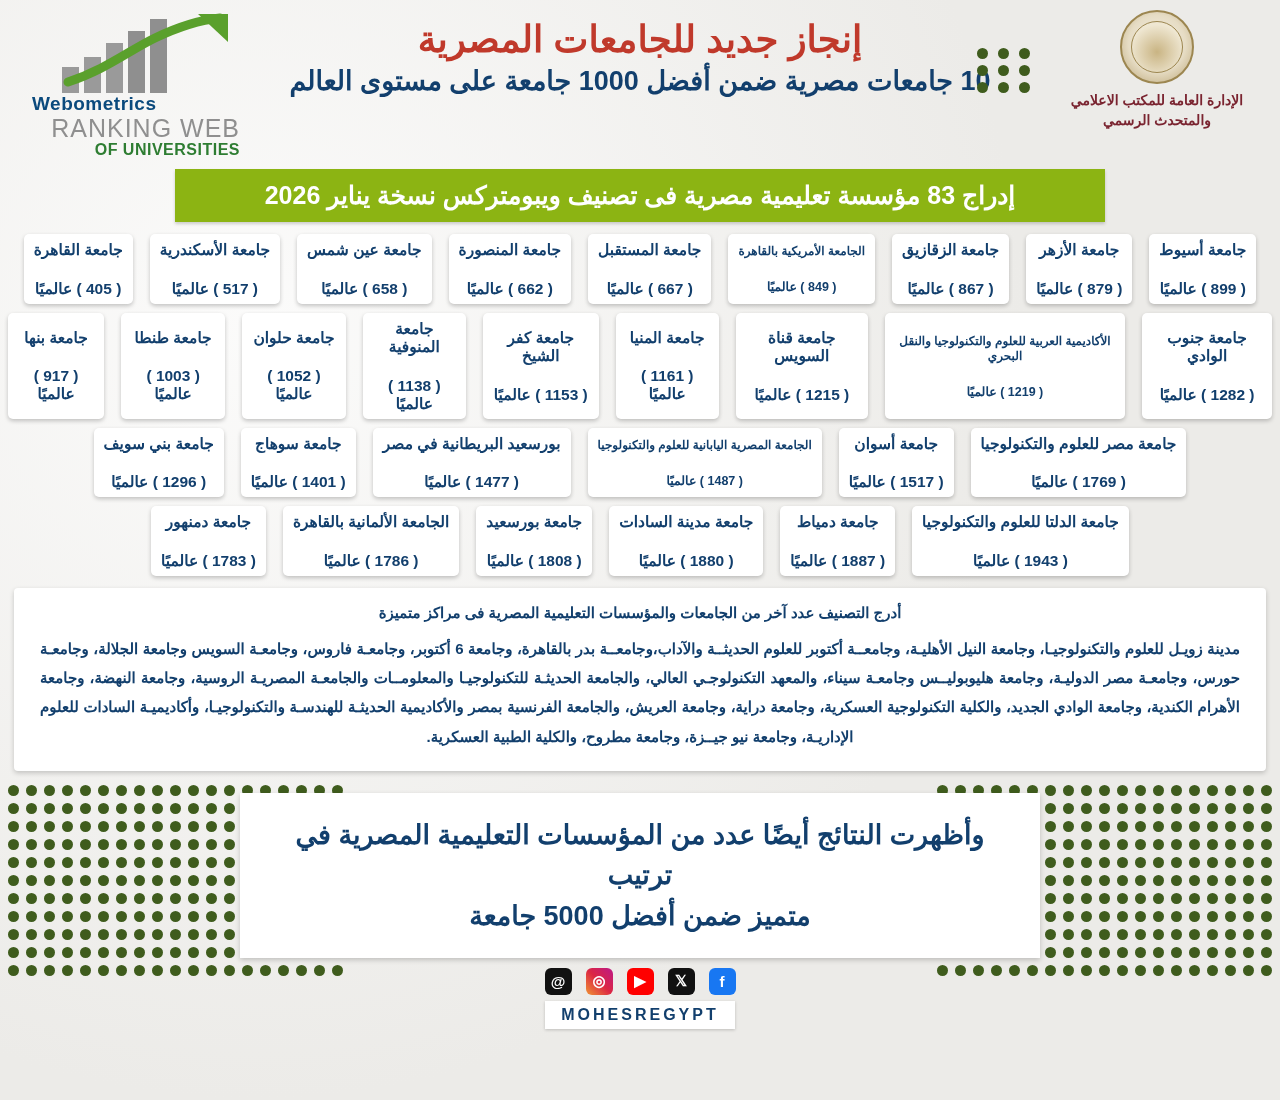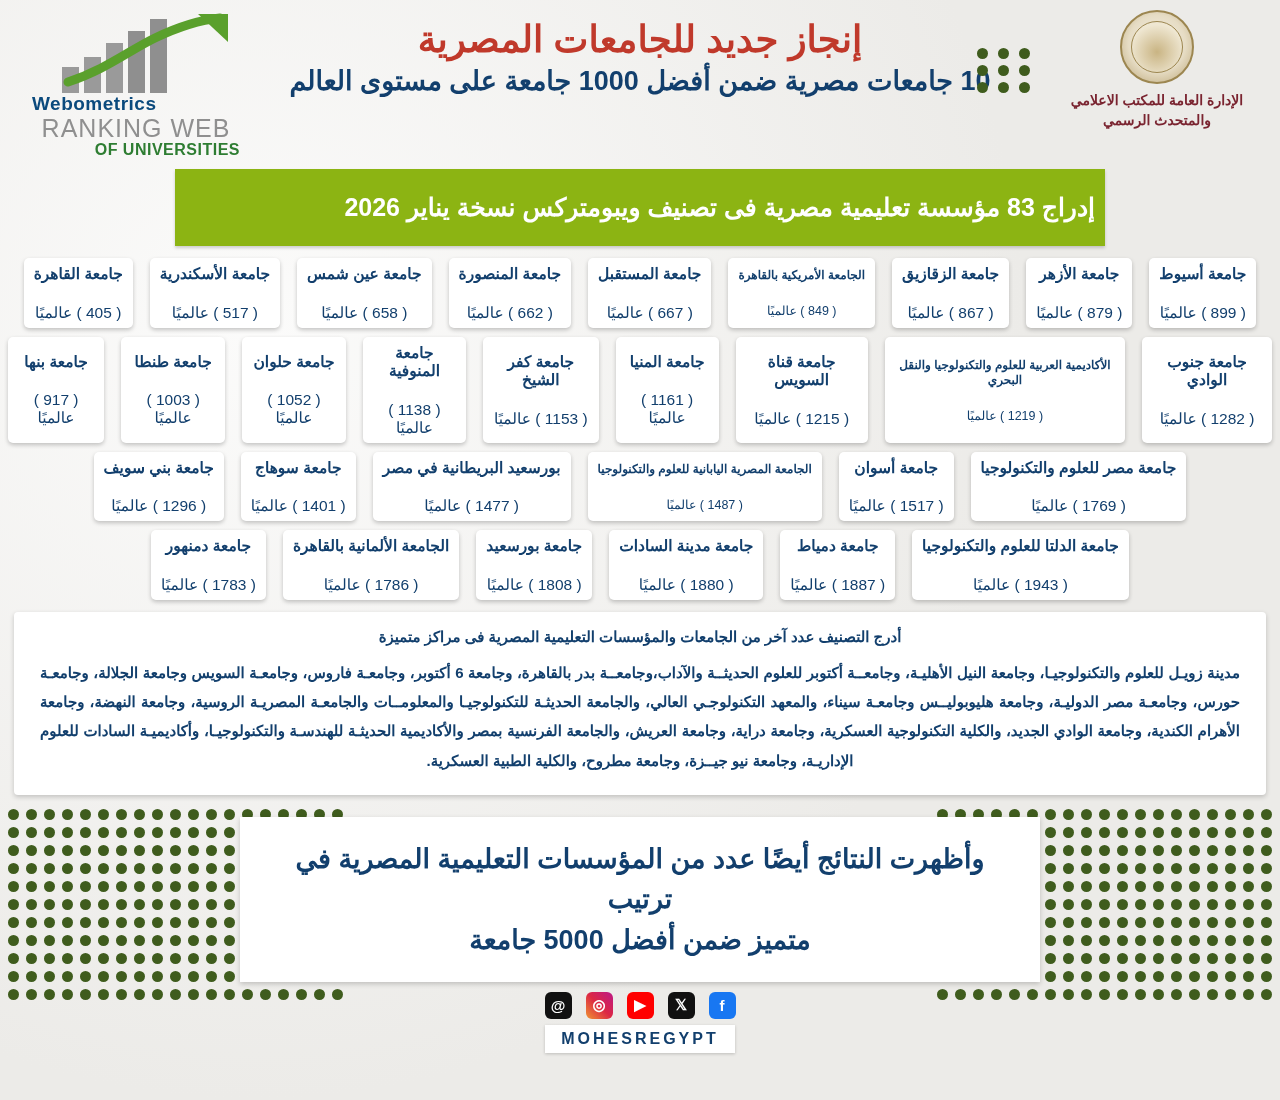--- a/index.html
+++ b/index.html
@@ -36,21 +36,21 @@
   .logo-bars i:nth-child(4){ left:68px; height:62px; background:#8f8f8f;}
   .logo-bars i:nth-child(5){ left:90px; height:74px; background:#8f8f8f;}
   .logo-arrow {
     position:absolute; left:0; top:2px; width:175px; height:80px;
   }
   .logo-text1 {
     font-size:19px; font-weight:bold; color:#0b4a7d; letter-spacing:0.5px;
     margin-left:12px; direction:ltr; text-align:left;
   }
   .logo-text2 {
-    font-size:25px; color:#8f8f8f; letter-spacing:1px; direction:ltr; text-align:center;
+    font-size:25px; color:#8f8f8f; letter-spacing:1px; direction:ltr; text-align:right;
     margin-left:12px; line-height:1.05;
   }
   .logo-text3 {
     font-size:16px; font-weight:bold; color:#2e7d32; letter-spacing:0.5px;
     direction:ltr; text-align:right; margin-left:12px;
   }
 
   .title-wrap { position:absolute; top:18px; right:250px; left:250px; text-align:center; }
   .main-title {
     font-size:37px; font-weight:bold; color:#c0392b; margin:0 0 4px 0;
@@ -82,40 +82,40 @@
     position:absolute; left:50%; top:50%; transform:translate(-50%,-50%);
     font-size:22px; color:#6d5a2c;
   }
   .ministry .m-line { font-size:14px; font-weight:bold; color:#7a2430; line-height:1.45; }
 
   
   .banner {
     margin:4px 175px 12px 175px;
     background:#8cb413;
     color:#fff; font-weight:bold; font-size:25px;
-    padding:24px 10px;
+    text-align:center; padding:12px 10px;
     box-shadow:0 2px 3px rgba(0,0,0,0.18);
   }
 
   
   .rows { padding:0 8px; }
   .row {
     display:flex; flex-direction:row-reverse; justify-content:center;
     gap:17px; margin-bottom:9px; flex-wrap:nowrap;
   }
   .card {
     background:#fff; border-radius:5px;
     box-shadow:0 2px 4px rgba(0,0,0,0.22);
     padding:7px 10px 6px 10px;
     text-align:center;
     display:flex; flex-direction:column; justify-content:center;
     min-height:62px;
   }
   .card .u-name { font-size:15.5px; font-weight:bold; color:#123f6d; line-height:1.2; }
-  .card .u-rank { font-size:15.5px; font-weight:normal; color:#123f6d; margin-top:20px; }
+  .card .u-rank { font-size:15.5px; font-weight:bold; color:#123f6d; margin-top:20px; }
   .card.small .u-name { font-size:12px; line-height:1.25; }
   .card.small .u-rank { font-size:12.5px; }
 
   
   .note-box {
     margin:12px 14px 0 14px; background:#fff; border-radius:4px;
     box-shadow:0 2px 5px rgba(0,0,0,0.2);
     padding:16px 26px 20px 26px;
   }
   .note-title {

